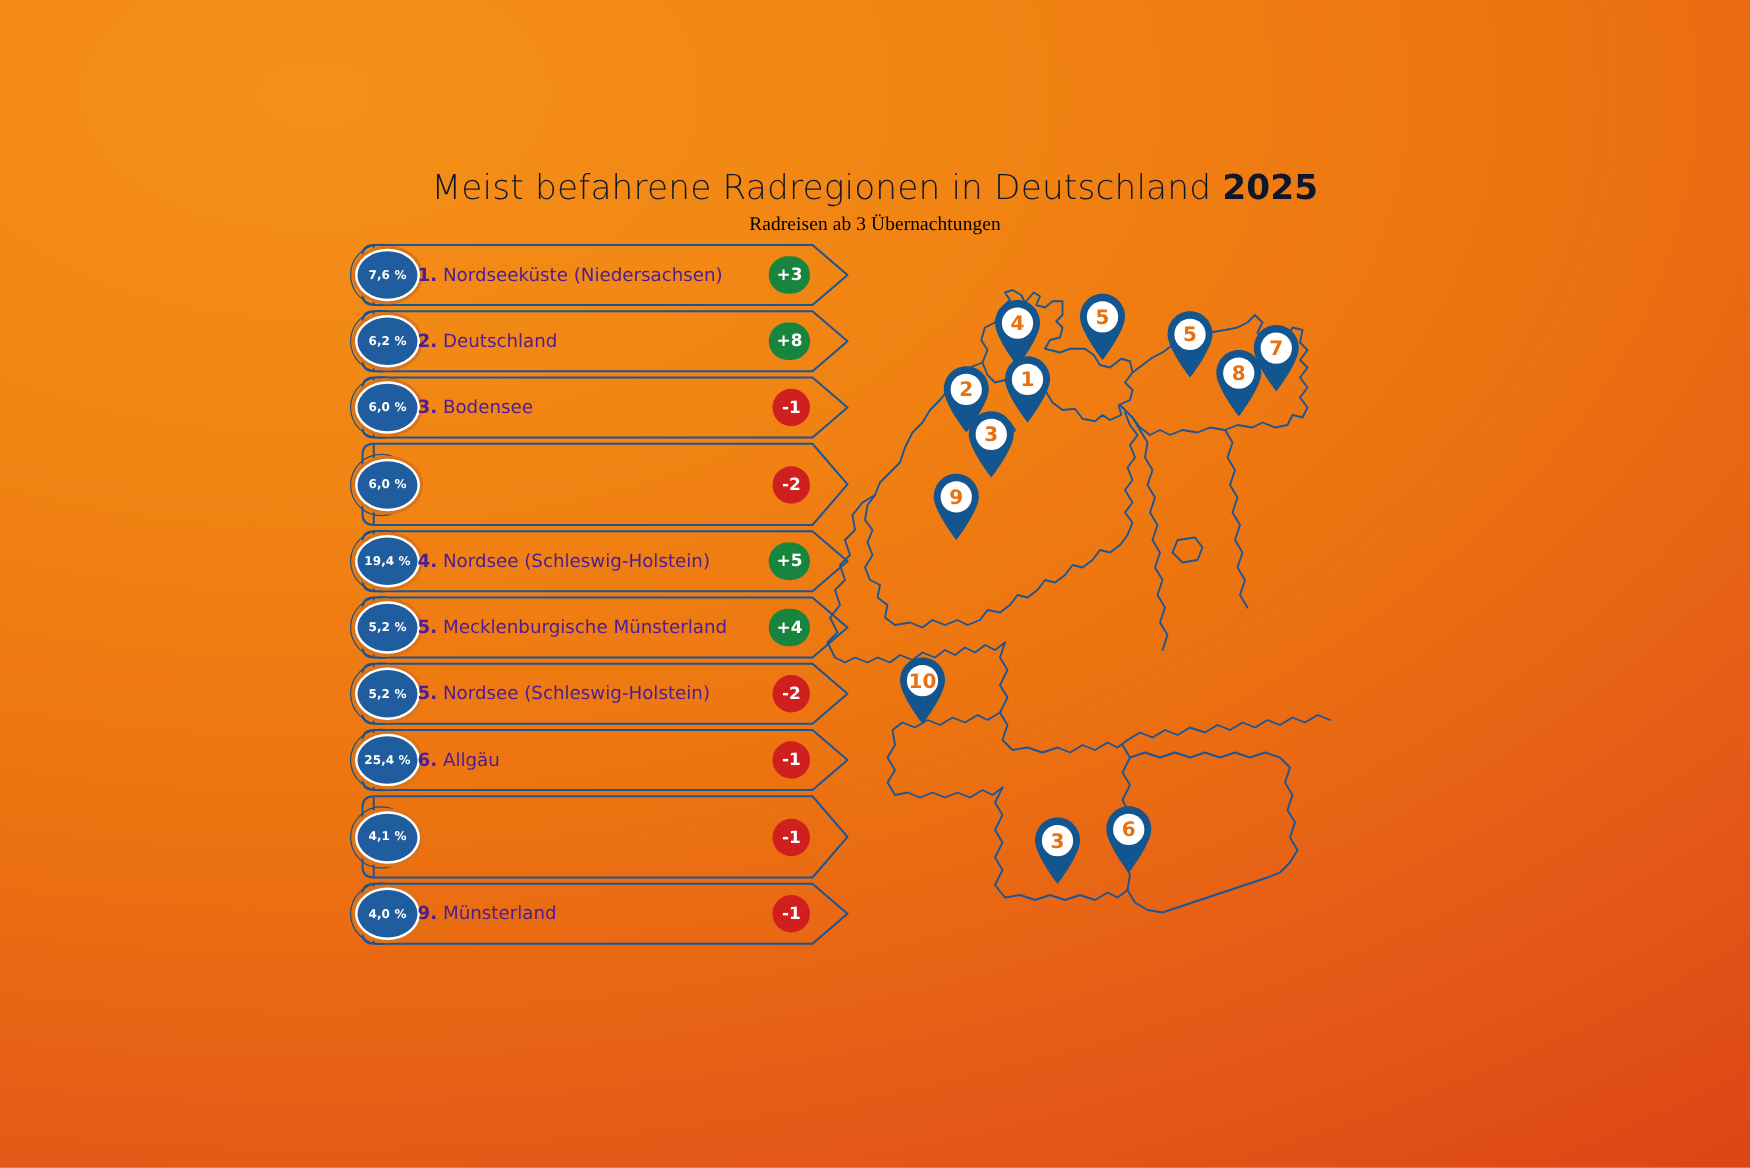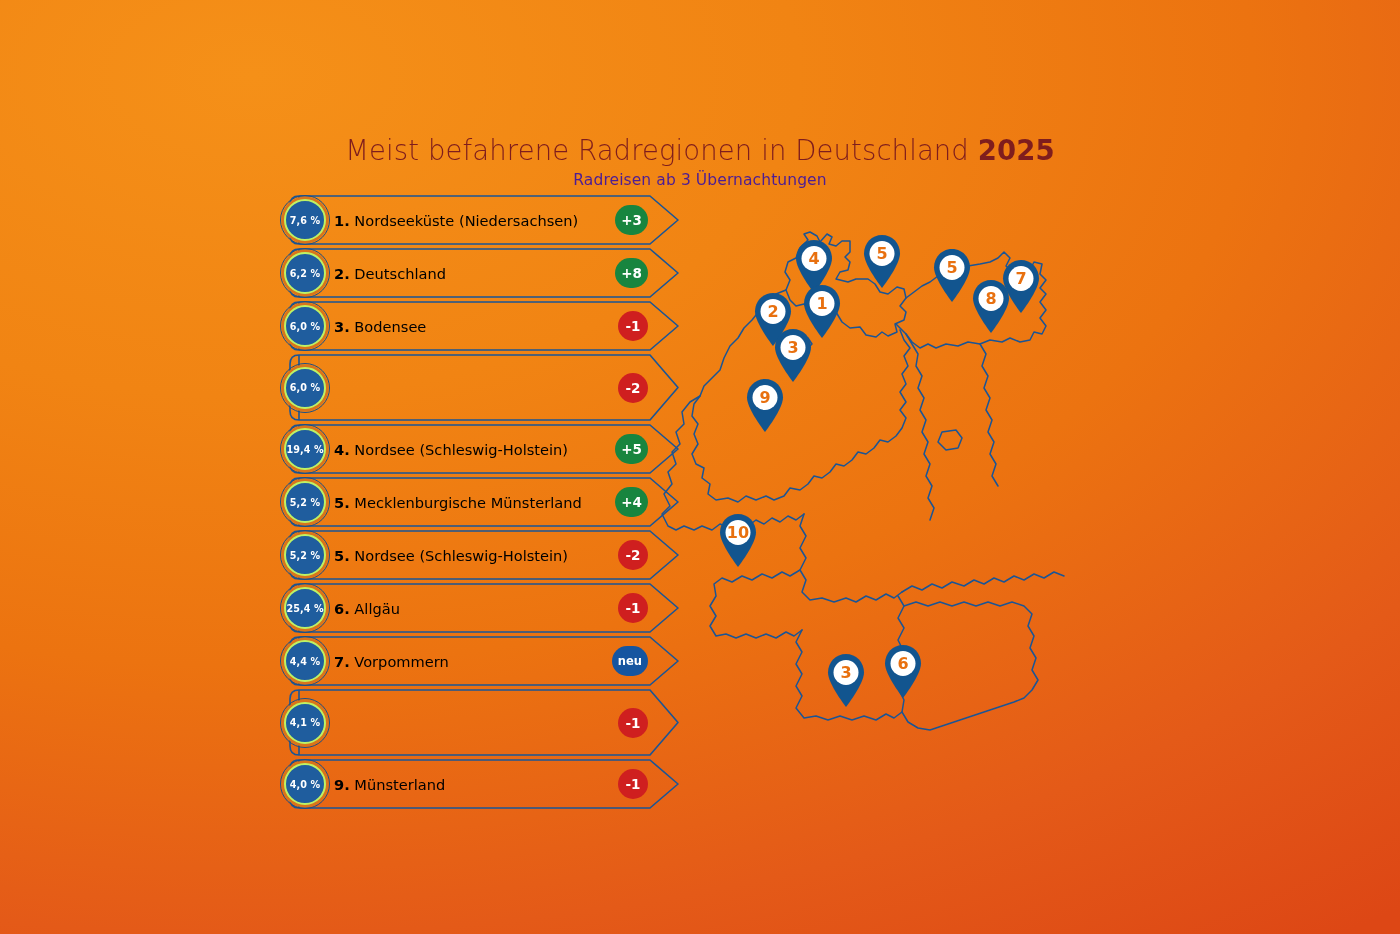--- a/index.html
+++ b/index.html
@@ -13,58 +13,59 @@
     position: absolute; inset: 0;
     background:
       radial-gradient(130% 115% at 18% 8%, #f59018 0%, #f18413 30%, #ec7310 55%, #e45a18 80%, #dd4715 100%);
   }
   #root { position: absolute; inset: 0; }
 
   
   .header { position: absolute; left: 0; top: 134px; width: 1400px; text-align: center; }
   .title {
     font-family: "DejaVu Sans", sans-serif;
-    font-size: 27.5px; font-weight: 300; color: #7f1d1d;
+    font-size: 27.5px; font-weight: 300; color: #0f172a;
     letter-spacing: 0.1px; white-space: nowrap;
   }
   .title b { font-weight: 700; }
   .subtitle {
     margin-top: 5px;
-    font-size: 15.5px; font-weight: 400; color: #4c1d95;
+    font-size: 15.5px; font-weight: 400; color: #000000;
     letter-spacing: .1px;
+    font-family: Liberation Serif, serif;
   }
 
   
   .list { position: absolute; left: 284px; top: 196px; width: 400px; }
   .row { position: relative; height: 48px; margin-bottom: 5px; }
   .row.tall { height: 65px; }
   .row-shape {
     position: absolute; left: 6px; top: 0; width: 388px; height: 100%;
     overflow: visible;
   }
   .row-shape svg { display: block; width: 100%; height: 100%; overflow: visible; }
 
   .pct {
     position: absolute; left: 0; top: 50%; transform: translateY(-50%);
-    width: 42px; height: 42px; border-radius: 50%;
+    width: 52px; height: 42px; border-radius: 50%;
     background: #1f5d9e;
-    border: 2px solid #bef264;
+    border: 2px solid #ffffff;
     box-shadow: 0 0 0 2.5px #d9741a;
     display: flex; align-items: center; justify-content: center;
     color: #ffffff; font-size: 9.6px; font-weight: 600; letter-spacing: .1px;
     z-index: 3;
   }
   .pct-ring {
     position: absolute; left: -4px; top: 50%; transform: translateY(-50%);
     width: 50px; height: 50px; border-radius: 50%;
     border: 1.6px solid #1a4f86; z-index: 2;
   }
   .label {
     position: absolute; left: 50px; top: 50%; transform: translateY(-50%);
-    color: #000000; font-size: 14.6px; line-height: 19px;
+    color: #4c1d95; font-size: 14.6px; line-height: 19px;
     width: 275px; z-index: 3;
   }
   .label .rank { font-weight: 700; }
   .delta {
     position: absolute; right: 36px; top: 50%; transform: translateY(-50%);
     min-width: 30px; height: 30px; padding: 0 6px; border-radius: 15px;
     display: flex; align-items: center; justify-content: center;
     color: #fff; font-size: 13.5px; font-weight: 700; z-index: 3;
   }
   .delta.up   { background: #18853f; }
@@ -177,31 +178,20 @@
         <div class="row-shape">
           <svg viewBox="0 0 388 48" preserveAspectRatio="none">
             <path d="M 9 0 L 360 0 L 388 24 L 360 48 L 9 48 A 9 9 0 0 1 9 48 M 9 48 Q 0 48 0 39 L 0 9 Q 0 0 9 0 Z" fill="none" stroke="#1a5596" stroke-width="1.6" stroke-linejoin="round"></path>
           </svg>
         </div>
         <div class="pct-ring"></div>
         <div class="pct">25,4 %</div>
         <div class="label"><span class="rank">6.</span> <span>Allgäu</span></div>
         <div class="delta down">-1</div>
       </div>
-      <div class="row">
-        <div class="row-shape">
-          <svg viewBox="0 0 388 48" preserveAspectRatio="none">
-            <path d="M 9 0 L 360 0 L 388 24 L 360 48 L 9 48 A 9 9 0 0 1 9 48 M 9 48 Q 0 48 0 39 L 0 9 Q 0 0 9 0 Z" fill="none" stroke="#1a5596" stroke-width="1.6" stroke-linejoin="round"></path>
-          </svg>
-        </div>
-        <div class="pct-ring"></div>
-        <div class="pct">4,4 %</div>
-        <div class="label"><span class="rank">7.</span> <span>Vorpommern</span></div>
-        <div class="delta neu">neu</div>
-      </div>
       <div class="row tall">
         <div class="row-shape">
           <svg viewBox="0 0 388 65" preserveAspectRatio="none">
             <path d="M 9 0 L 360 0 L 388 32.5 L 360 65 L 9 65 A 9 9 0 0 1 9 65 M 9 65 Q 0 65 0 56 L 0 9 Q 0 0 9 0 Z" fill="none" stroke="#1a5596" stroke-width="1.6" stroke-linejoin="round"></path>
           </svg>
         </div>
         <div class="pct-ring"></div>
         <div class="pct">4,1 %</div>
         <div class="delta down">-1</div>
       </div>
@@ -305,21 +295,21 @@
         </svg>
         <div class="num">3</div>
       </div>
       <div class="pin" style="left: 744px; top: 377px;">
         <svg viewBox="0 0 42 56">
           <path d="M21 55 C21 55 3 32 3 20.5 C3 10 11 2 21 2 C31 2 39 10 39 20.5 C39 32 21 55 21 55 Z" fill="#12558f"></path>
           <circle cx="21" cy="20.5" r="12.5" fill="#ffffff"></circle>
         </svg>
         <div class="num">9</div>
       </div>
-      <div class="pin" style="left: 717px; top: 512px; text-decoration: underline;">
+      <div class="pin" style="left: 717px; top: 524px; text-decoration: underline;">
         <svg viewBox="0 0 42 56">
           <path d="M21 55 C21 55 3 32 3 20.5 C3 10 11 2 21 2 C31 2 39 10 39 20.5 C39 32 21 55 21 55 Z" fill="#12558f"></path>
           <circle cx="21" cy="20.5" r="12.5" fill="#ffffff"></circle>
         </svg>
         <div class="num">10</div>
       </div>
       <div class="pin" style="left: 825px; top: 652px;">
         <svg viewBox="0 0 42 56">
           <path d="M21 55 C21 55 3 32 3 20.5 C3 10 11 2 21 2 C31 2 39 10 39 20.5 C39 32 21 55 21 55 Z" fill="#12558f"></path>
           <circle cx="21" cy="20.5" r="12.5" fill="#ffffff"></circle>

